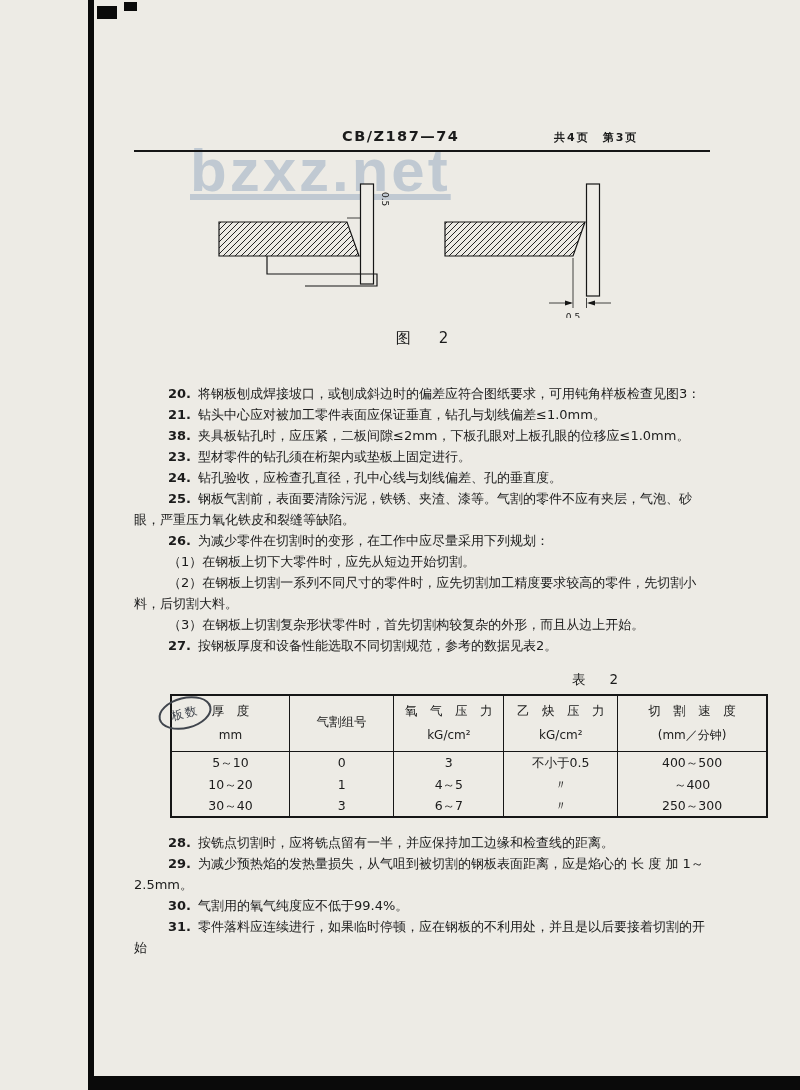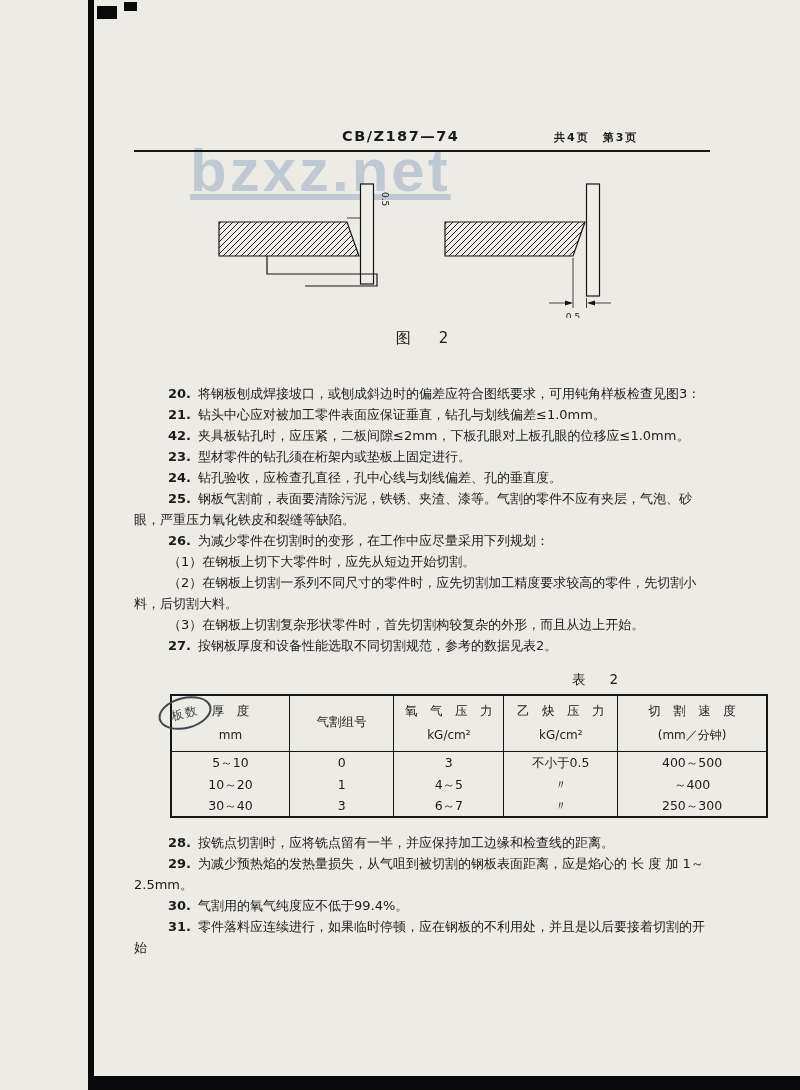--- a/index.html
+++ b/index.html
@@ -120,21 +120,21 @@
         <text class="dimtext" x="128" y="138" text-anchor="middle">0.5</text>
       </g>
     </svg>
     <div class="fig-caption">
       <span>图</span><span class="cap-num">2</span>
     </div>
   </div>
 
   <p class="para"><span class="pnum">20.</span><span>将钢板刨成焊接坡口，或刨成斜边时的偏差应符合图纸要求，可用钝角样板检查见图3：</span></p>
   <p class="para"><span class="pnum">21.</span><span>钻头中心应对被加工零件表面应保证垂直，钻孔与划线偏差≤1.0mm。</span></p>
-  <p class="para"><span class="pnum">42.</span><span>夹具板钻孔时，应压紧，二板间隙≤2mm，下板孔眼对上板孔眼的位移应≤1.0mm。</span></p>
+  <p class="para"><span class="pnum">38.</span><span>夹具板钻孔时，应压紧，二板间隙≤2mm，下板孔眼对上板孔眼的位移应≤1.0mm。</span></p>
   <p class="para"><span class="pnum">23.</span><span>型材零件的钻孔须在桁架内或垫板上固定进行。</span></p>
   <p class="para"><span class="pnum">24.</span><span>钻孔验收，应检查孔直径，孔中心线与划线偏差、孔的垂直度。</span></p>
   <p class="para"><span class="pnum">25.</span><span>钢板气割前，表面要清除污泥，铁锈、夹渣、漆等。气割的零件不应有夹层，气泡、砂眼，严重压力氧化铁皮和裂缝等缺陷。</span></p>
   <p class="para"><span class="pnum">26.</span><span>为减少零件在切割时的变形，在工作中应尽量采用下列规划：</span></p>
   <p class="para"><span class="pnum"></span><span>（1）在钢板上切下大零件时，应先从短边开始切割。</span></p>
   <p class="para"><span class="pnum"></span><span>（2）在钢板上切割一系列不同尺寸的零件时，应先切割加工精度要求较高的零件，先切割小料，后切割大料。</span></p>
   <p class="para"><span class="pnum"></span><span>（3）在钢板上切割复杂形状零件时，首先切割构较复杂的外形，而且从边上开始。</span></p>
   <p class="para"><span class="pnum">27.</span><span>按钢板厚度和设备性能选取不同切割规范，参考的数据见表2。</span></p>
 
   <div class="table-label">

